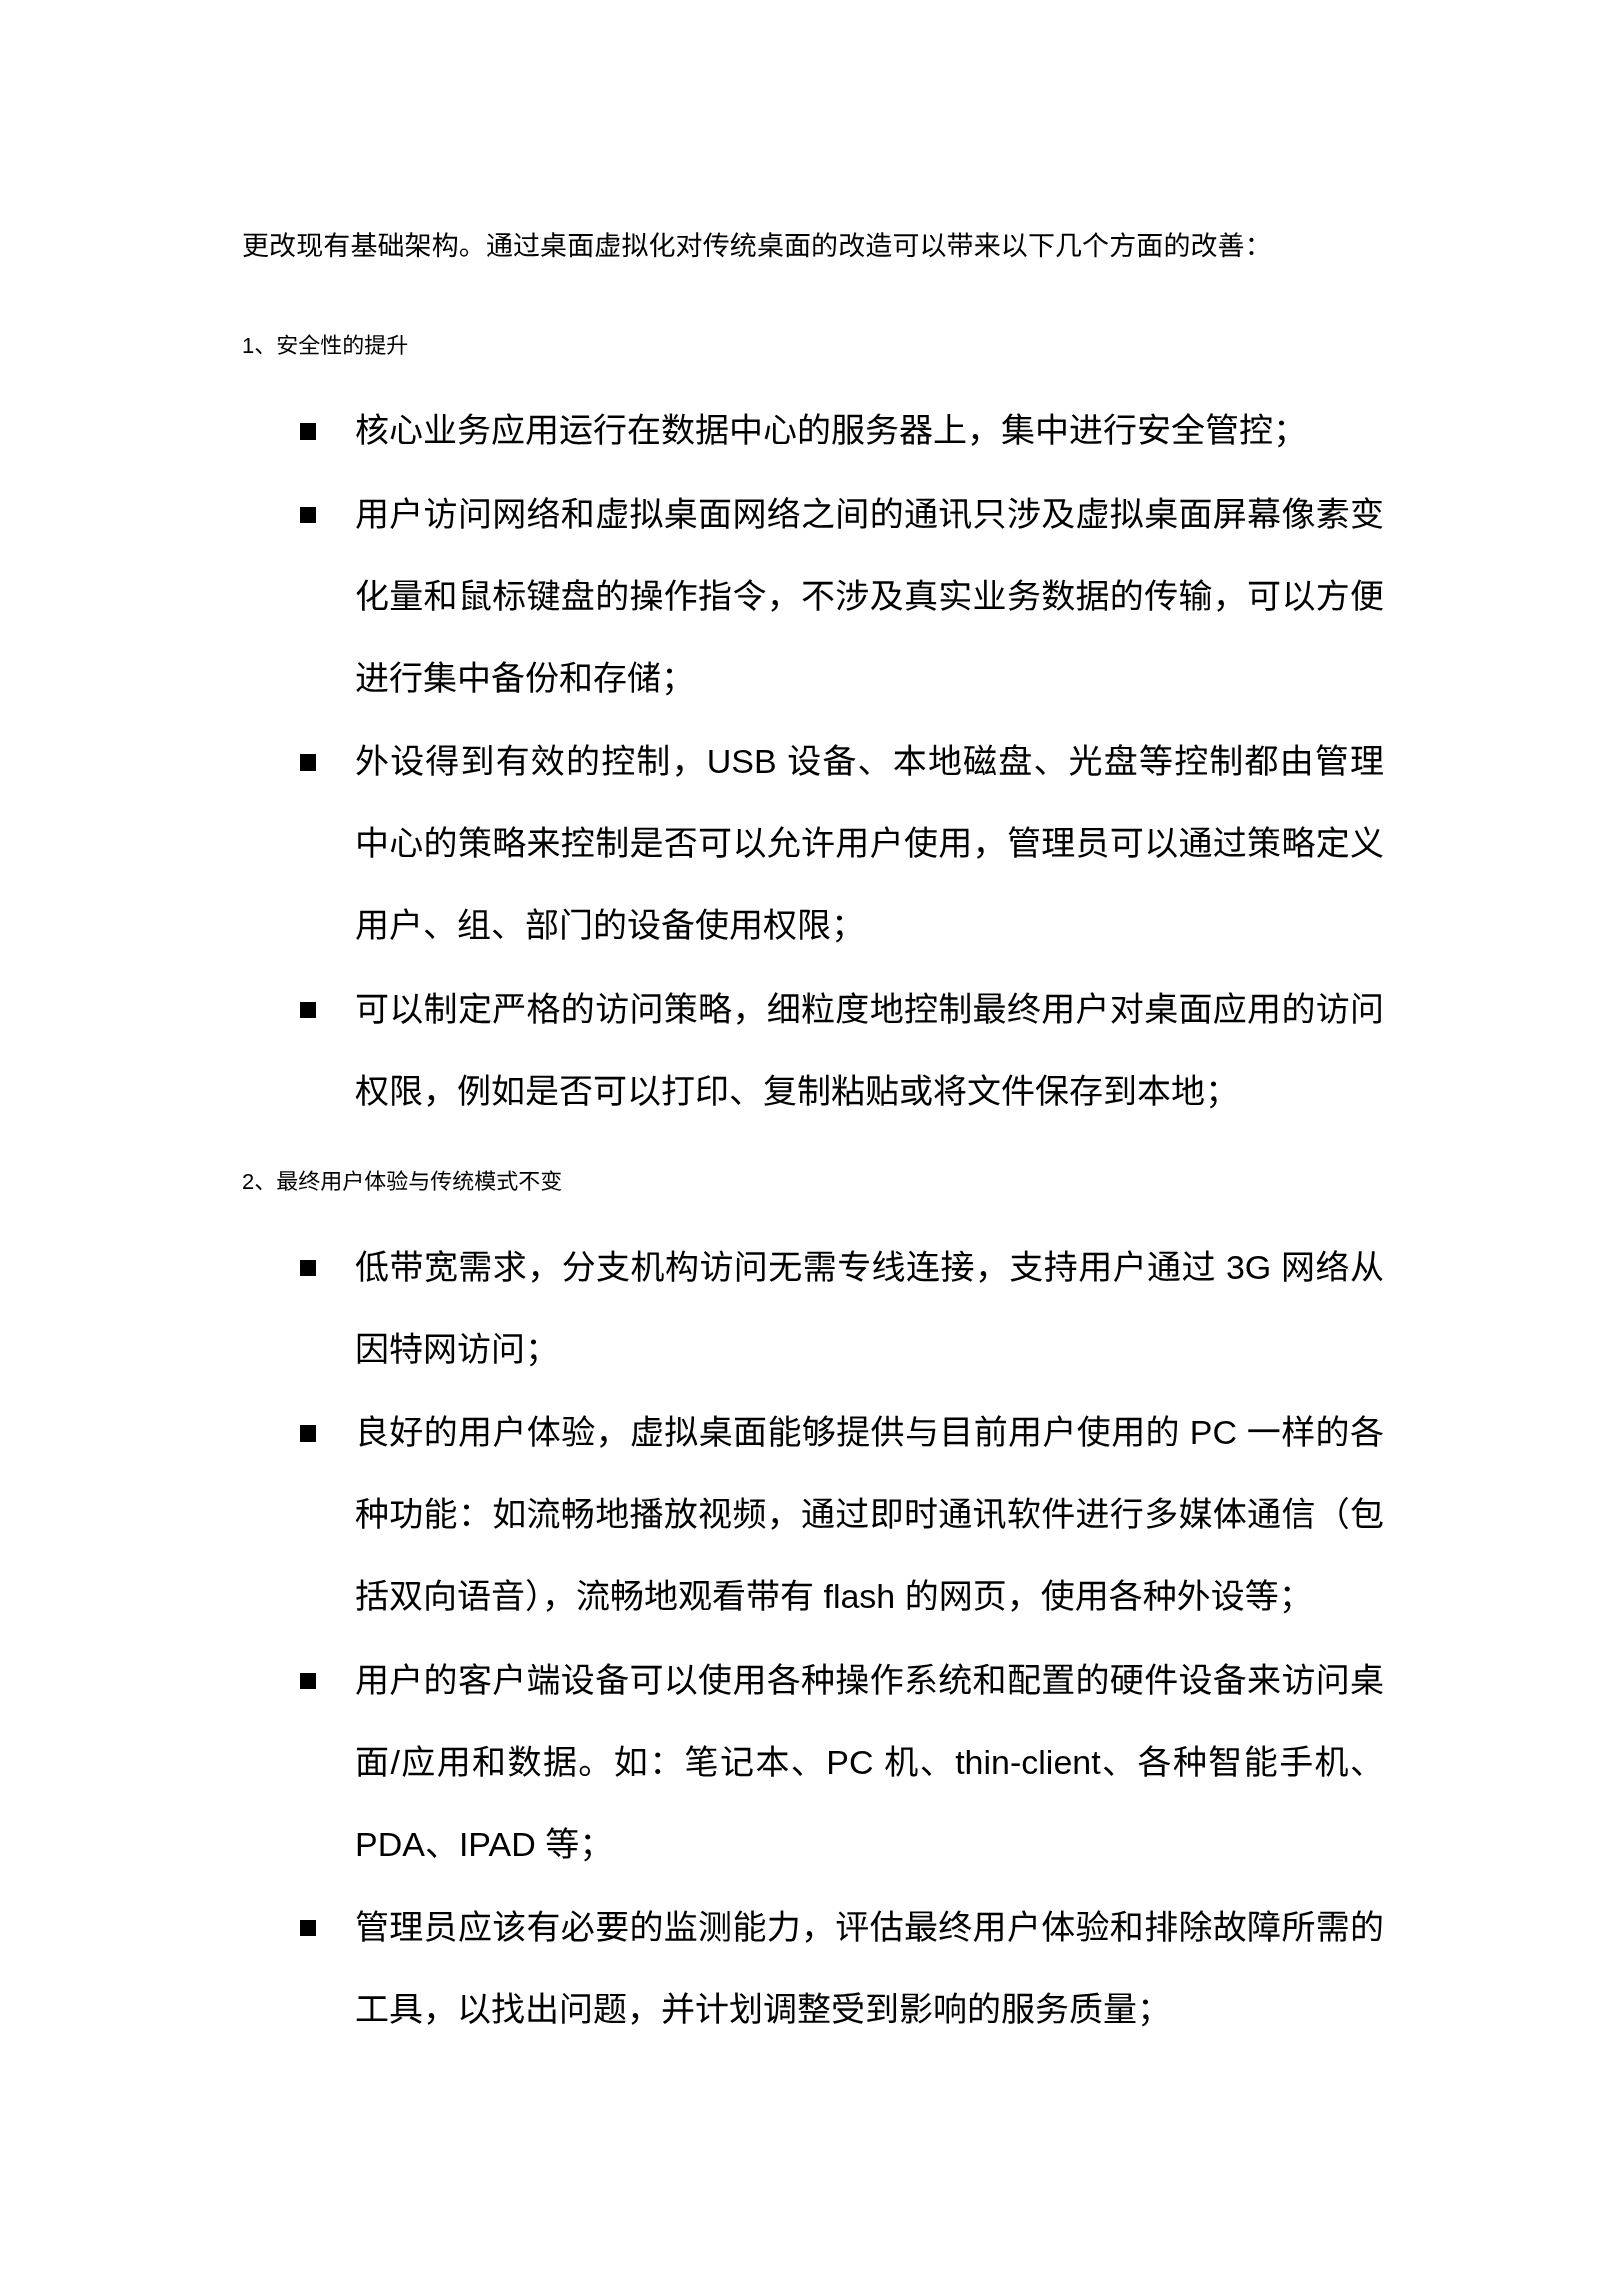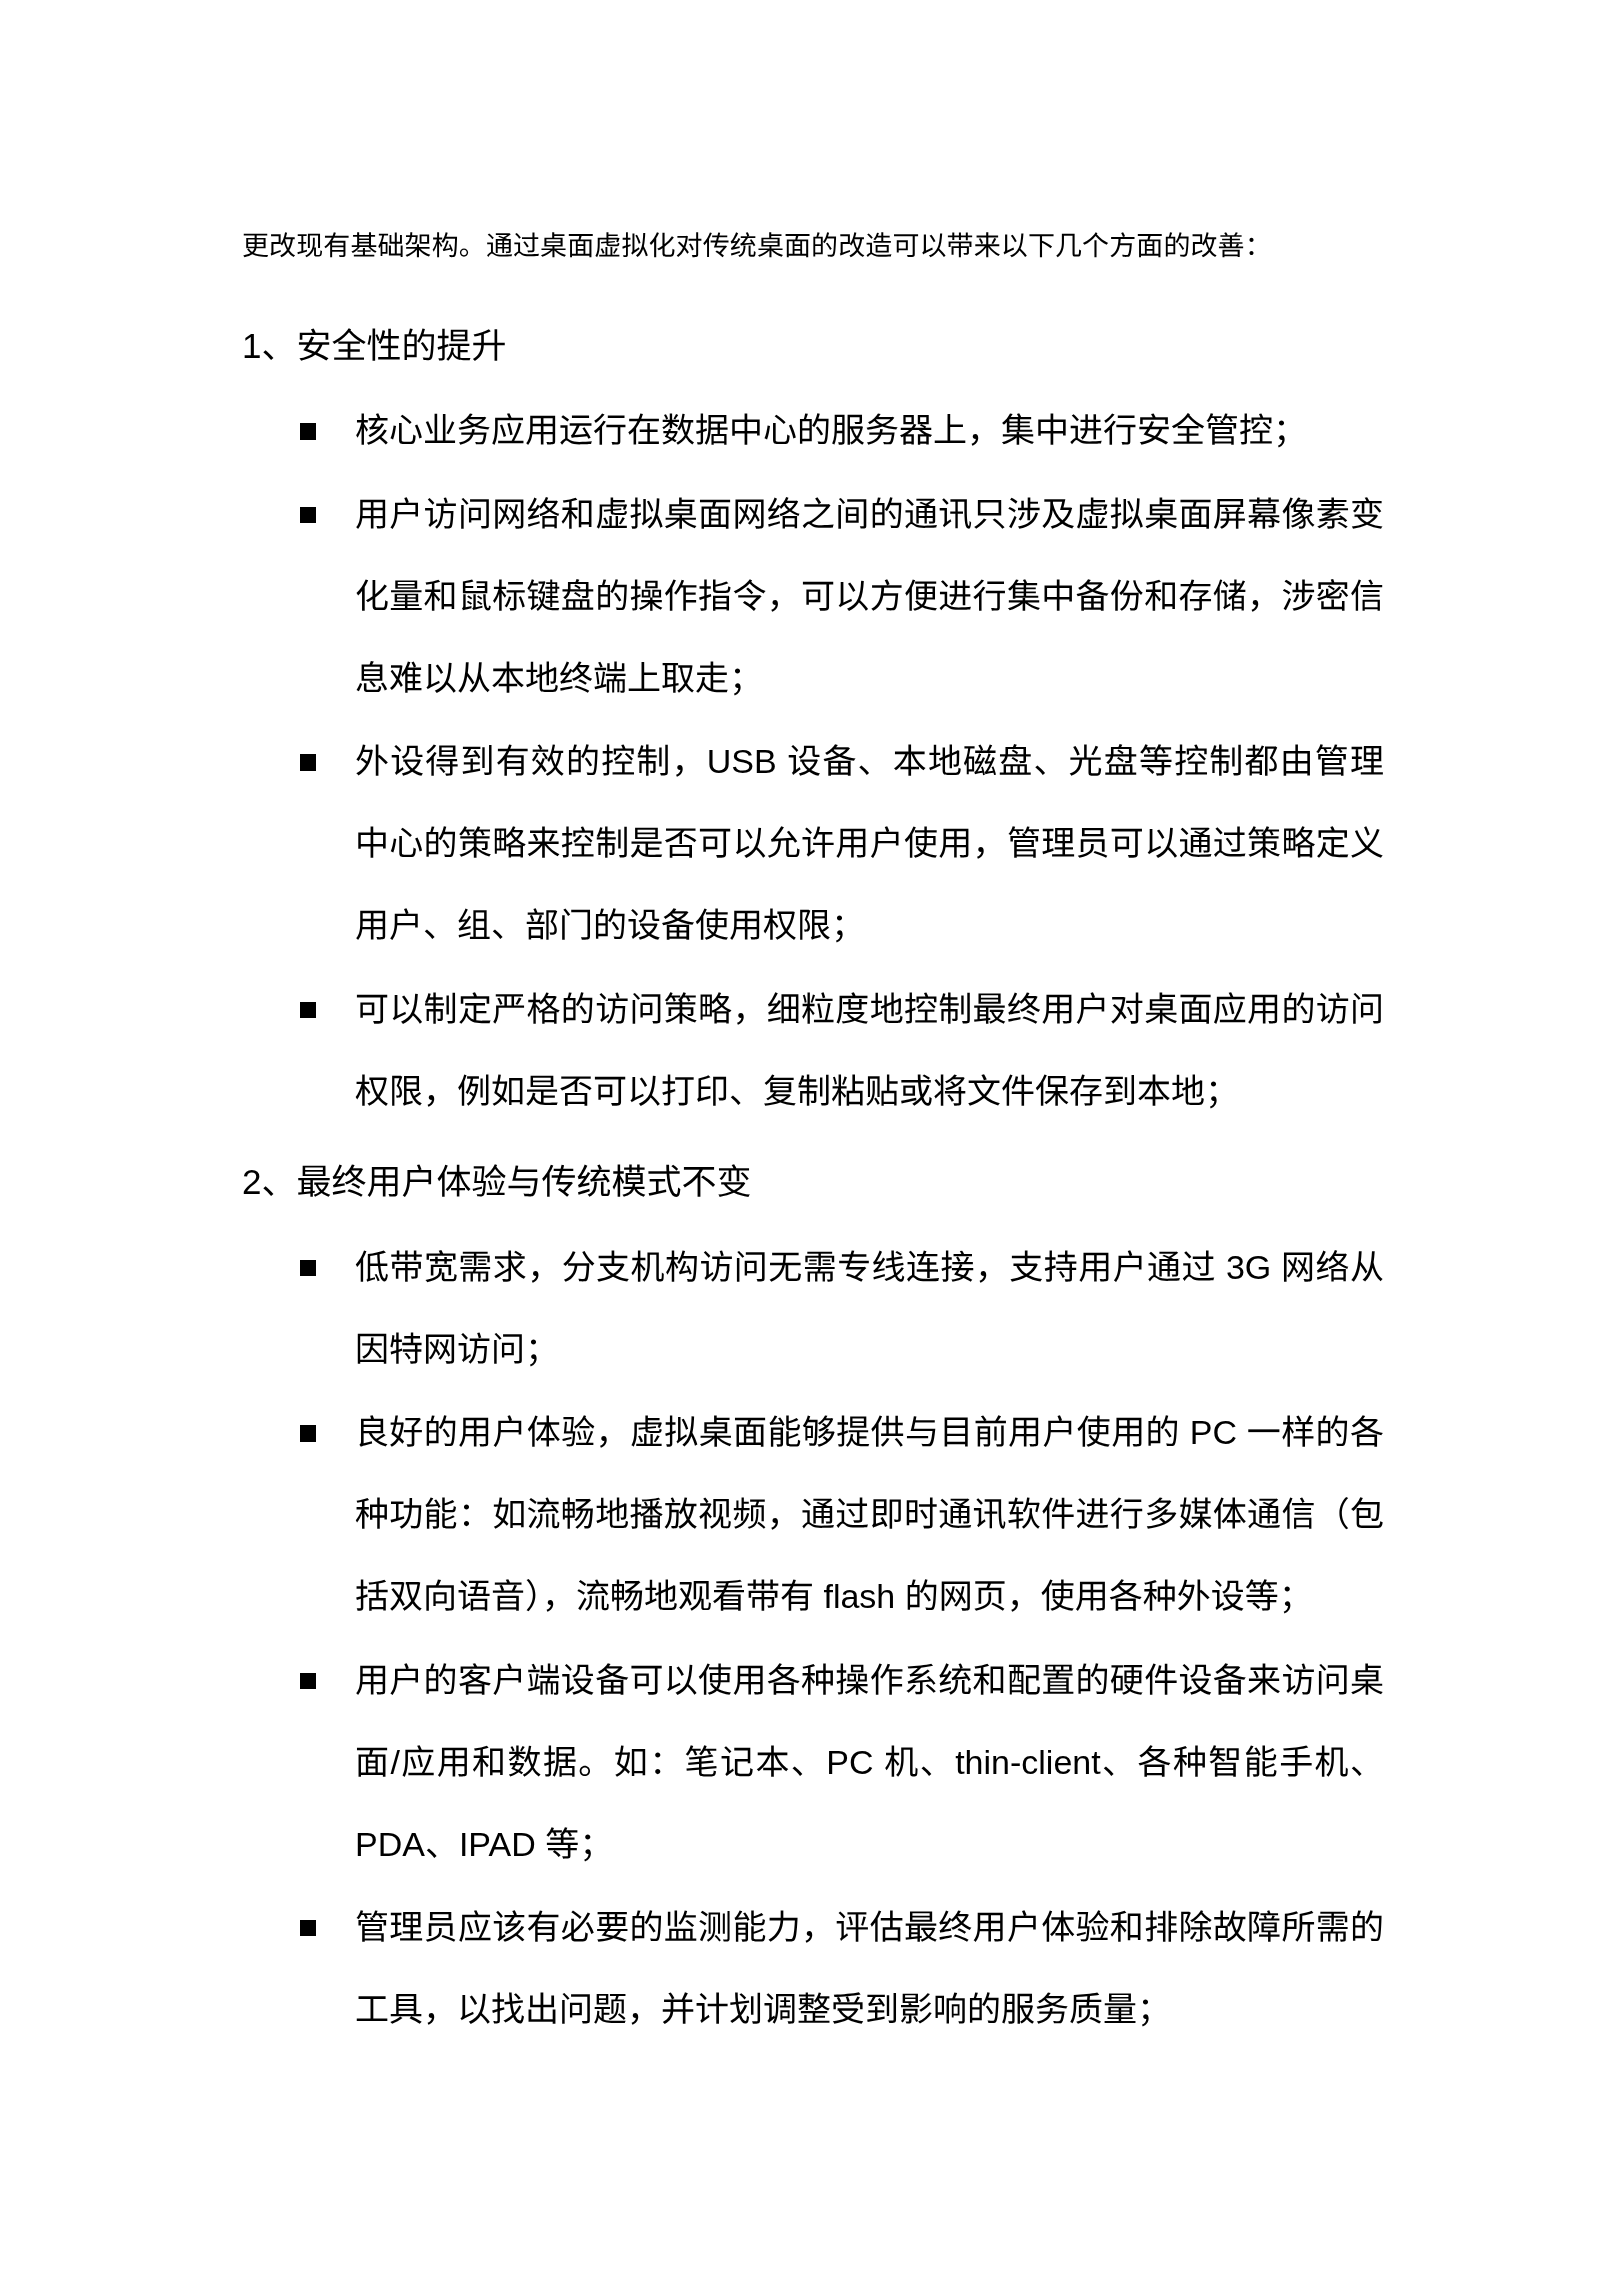--- a/index.html
+++ b/index.html
@@ -34,21 +34,21 @@
     text-align: justify;
     text-justify: inter-ideograph;
     white-space: normal;
   }
 
   .intro {
     margin-bottom: 17.7px;
   }
 
   .heading-num {
-    font-size: 35px;
+    font-size: 22px;
     line-height: 82px;
     margin: 0 0 2.7px 0;
   }
 
   
   .bullet-list {
     list-style: none;
     margin: 0;
     padding: 0;
   }
@@ -108,21 +108,21 @@
     <div class="section">
       <p class="heading-num">1、安全性的提升</p>
 
       <ul class="bullet-list">
         <li class="bullet-item">
           <span class="bullet-marker"></span>
           <span class="bullet-text">核心业务应用运行在数据中心的服务器上，集中进行安全管控；</span>
         </li>
         <li class="bullet-item">
           <span class="bullet-marker"></span>
-          <span class="bullet-text">用户访问网络和虚拟桌面网络之间的通讯只涉及虚拟桌面屏幕像素变化量和鼠标键盘的操作指令，可以方便进行集中备份和存储，涉密信息难以从本地终端上取走；</span>
+          <span class="bullet-text">用户访问网络和虚拟桌面网络之间的通讯只涉及虚拟桌面屏幕像素变化量和鼠标键盘的操作指令，不涉及真实业务数据的传输，可以方便进行集中备份和存储；</span>
         </li>
         <li class="bullet-item">
           <span class="bullet-marker"></span>
           <span class="bullet-text">外设得到有效的控制，USB 设备、本地磁盘、光盘等控制都由管理中心的策略来控制是否可以允许用户使用，管理员可以通过策略定义用户、组、部门的设备使用权限；</span>
         </li>
         <li class="bullet-item">
           <span class="bullet-marker"></span>
           <span class="bullet-text">可以制定严格的访问策略，细粒度地控制最终用户对桌面应用的访问权限，例如是否可以打印、复制粘贴或将文件保存到本地；</span>
         </li>
       </ul>

